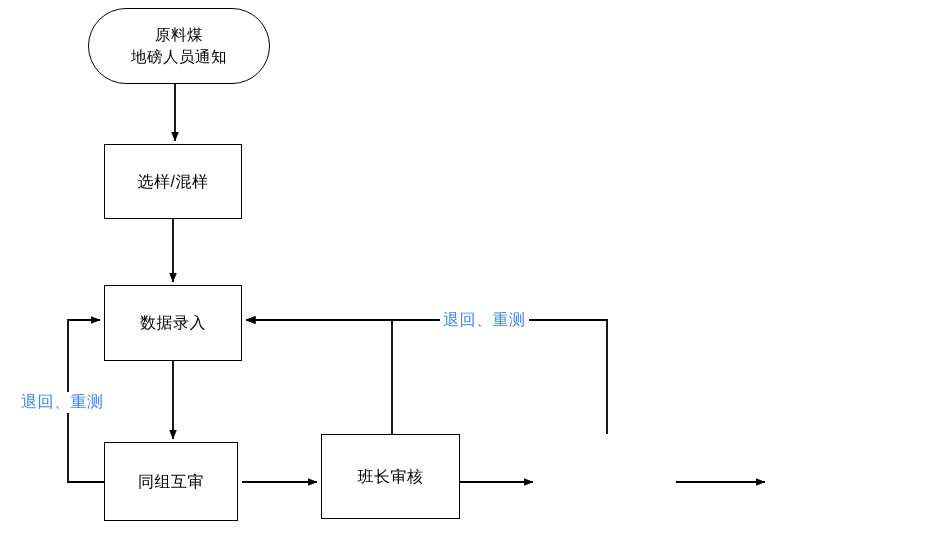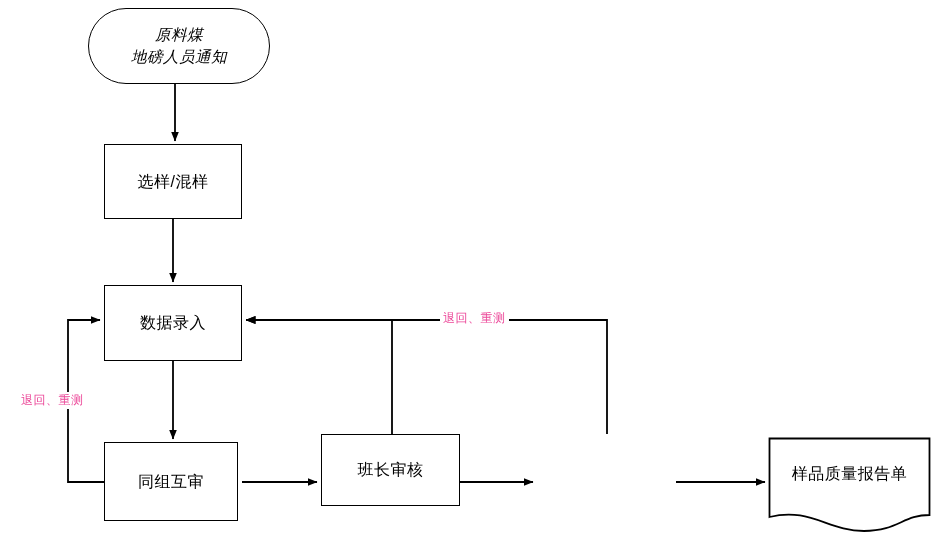--- a/index.html
+++ b/index.html
@@ -41,21 +41,20 @@
   }
   .node.process {
     border: 1.6px solid #000000;
     background: #ffffff;
   }
   .node.terminator {
     border: 1.6px solid #000000;
     background: #ffffff;
     border-radius: 38px;
     font-size: 15.5px;
-    font-style: italic;
   }
   .node.document {
     background: transparent;
     border: none;
   }
   .doc-shape {
     position: absolute;
     left: 0;
     top: 0;
     width: 100%;
@@ -65,22 +64,22 @@
   .node.document .doc-label {
     position: relative;
     z-index: 2;
     width: 100%;
     text-align: center;
     margin-bottom: 22px;
   }
   .edge-label {
     position: absolute;
     background: #ffffff;
-    color: #ec4899;
-    font-size: 12px;
+    color: #3b82f6;
+    font-size: 16px;
     letter-spacing: 0.5px;
     padding: 0 3px;
     white-space: nowrap;
     z-index: 4;
   }
 </style>
 </head>
 <body>
 
 <div id="canvas">
@@ -121,31 +120,25 @@
   </div>
 
   <div class="node process" style="left:104px; top:285px; width:138px; height:76px;">
     <span>数据录入</span>
   </div>
 
   <div class="node process" style="left:104px; top:442px; width:134px; height:79px;">
     <span>同组互审</span>
   </div>
 
-  <div class="node process" style="left:321px; top:434px; width:139px; height:72px;text-align:center;">
+  <div class="node process" style="left:321px; top:434px; width:139px; height:85px;text-align:center;">
     <span>班长审核</span>
   </div>
 
 
-  <div class="node document" style="left:768px; top:437px; width:163px; height:96px;">
-    <svg class="doc-shape" viewBox="0 0 163 96" preserveAspectRatio="none" xmlns="http://www.w3.org/2000/svg">
-      <path d="M1.5,1.5 L161.5,1.5 L161.5,78 C135,78 130,94 96,94 C60,94 42,70 1.5,80 Z" fill="#ffffff" stroke="#000000" stroke-width="1.8"></path>
-    </svg>
-    <span class="doc-label">样品质量报告单</span>
-  </div>
 
   <div class="edge-label" style="left:18px; top:392px;">
     <span>退回、重测</span>
   </div>
 
   <div class="edge-label" style="left:440px; top:310px;">
     <span>退回、重测</span>
   </div>
 
 </div>

